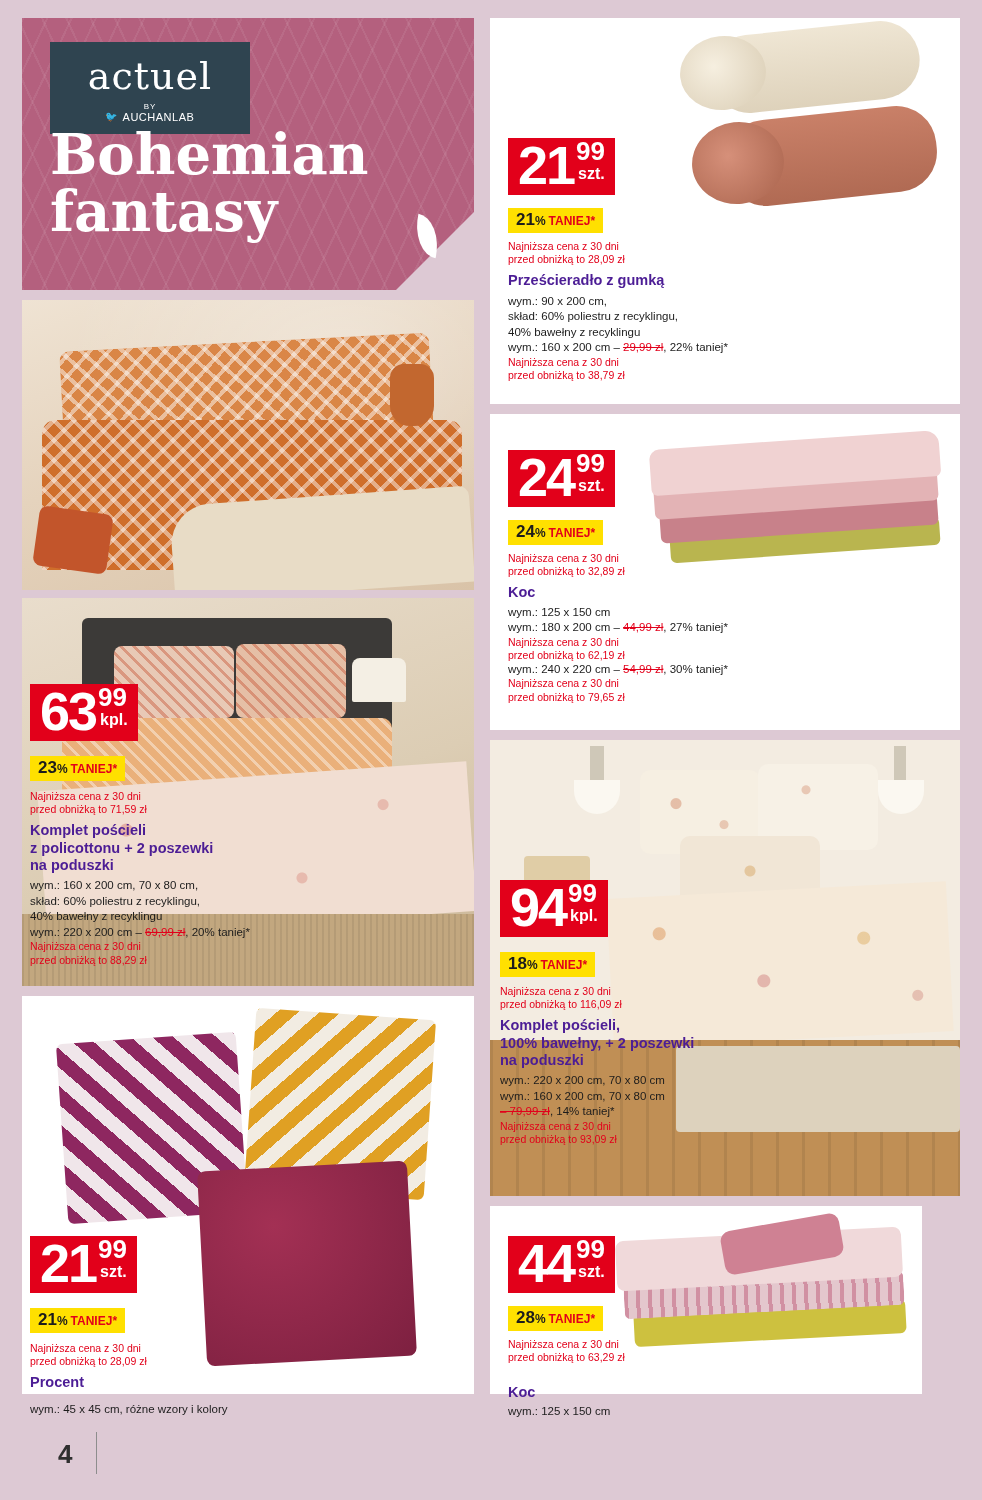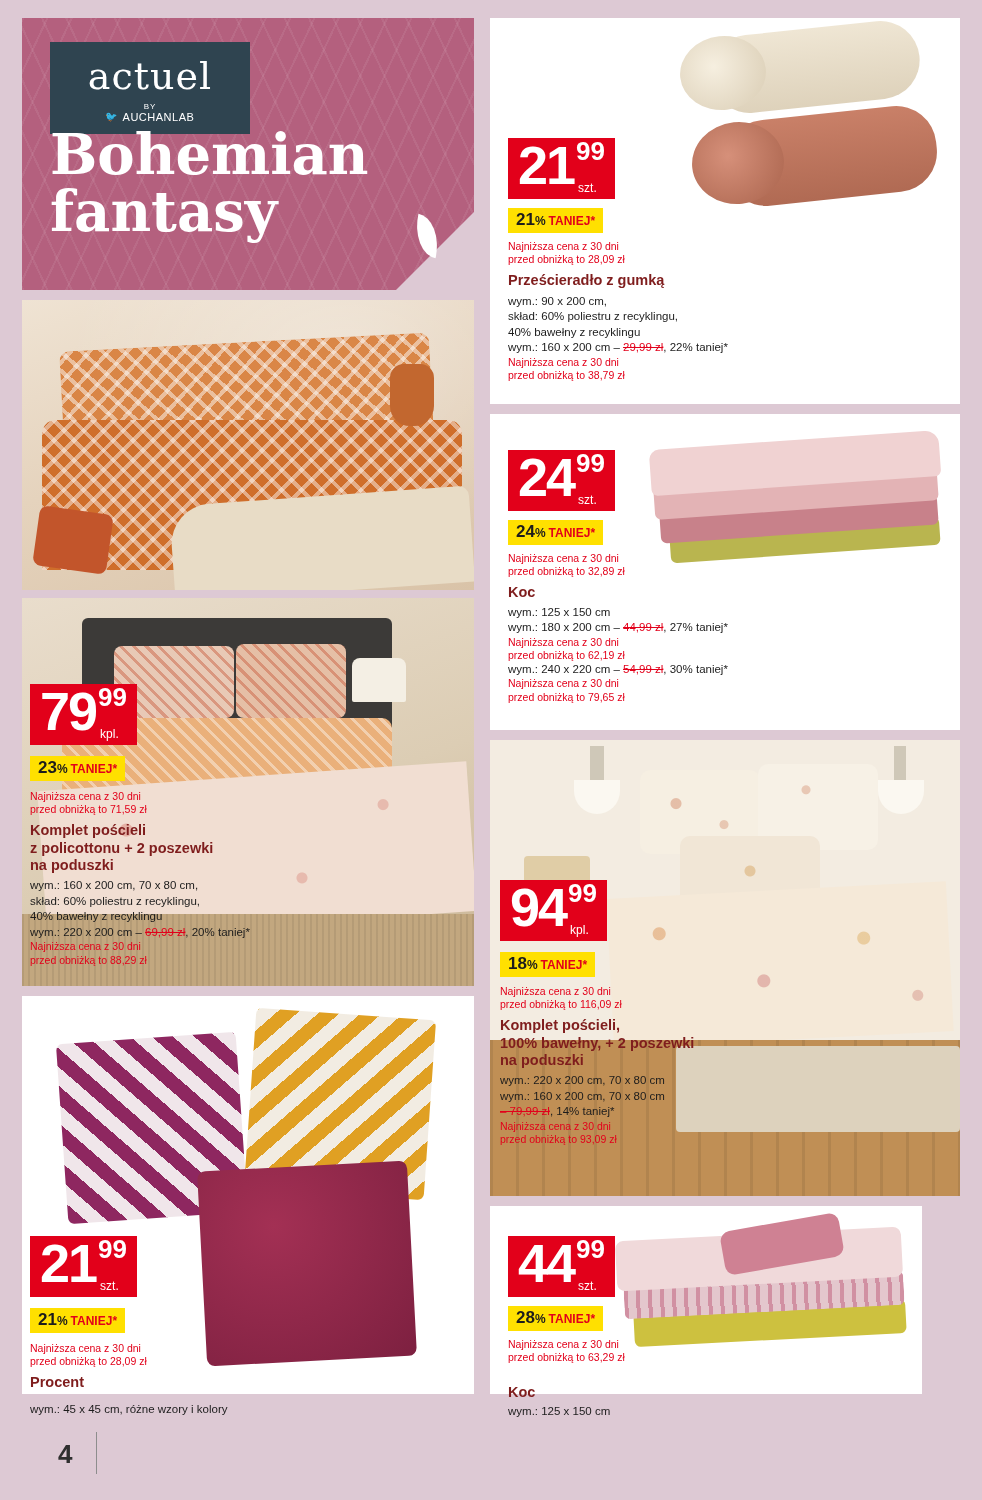--- a/index.html
+++ b/index.html
@@ -55,35 +55,35 @@
 
   
   .price-flag {
     position: absolute; background: #e2001a; color: #fff;
     padding: 2px 10px 4px 10px;
     display: flex; align-items: flex-start;
   }
   .price-int { font-size: 54px; font-weight: bold; line-height: 0.95; letter-spacing: -2px; }
   .price-right { display:flex; flex-direction: column; align-items: flex-start; margin-left: 2px; }
   .price-dec { font-size: 26px; font-weight: bold; line-height: 0.9; }
-  .price-unit { font-size: 12px; font-weight: normal; margin-top: 18px; margin-left: 2px;}
+  .price-unit { font-size: 16px; font-weight: bold; margin-top: 2px; margin-left: 2px;}
   .disc {
     position: absolute; background: #ffe000; color: #1c1c1c;
     font-weight: bold; font-size: 13px; padding: 2px 8px 3px 8px;
     display: flex; align-items: baseline;
   }
   .disc .num { font-size: 17px; }
   .disc .pct { font-size: 12px; }
   .disc .tan { font-size: 12px; color: #e2001a; margin-left: 3px; }
 
   .lowest {
     color: #e2001a; font-size: 10.5px; line-height: 1.25;
   }
   .prod-name {
-    font-size: 14.5px; font-weight: bold; color: #7f1d1d; line-height: 1.2;
+    font-size: 14.5px; font-weight: bold; color: #4c1d95; line-height: 1.2;
   }
   .prod-desc { font-size: 11.5px; color: #1c1c1c; line-height: 1.35; }
   .strike { text-decoration: line-through; color: #e2001a; }
 
   
   
   #cardA { left: 490px; top: 18px; width: 470px; height: 386px; }
   #cardA .ph { position:absolute; right: 0; top: 0; width: 290px; height: 250px; }
   .roll {
     position: absolute; border-radius: 40px;
@@ -243,21 +243,21 @@
     <div style="position:absolute; left:20px; top:178px; width:430px; height:150px; background:#f1ded2; transform:rotate(-4deg);
                 background-image: radial-gradient(circle at 20% 30%, rgba(216,132,120,.5) 0 6px, rgba(0,0,0,0) 7px),
                                   radial-gradient(circle at 60% 70%, rgba(216,132,120,.4) 0 5px, rgba(0,0,0,0) 6px),
                                   radial-gradient(circle at 80% 25%, rgba(216,132,120,.4) 0 5px, rgba(0,0,0,0) 6px);"></div>
     <div style="position:absolute; left:0; bottom:0; width:452px; height:72px; background:#c2a77f;
                 background-image: repeating-linear-gradient(90deg, rgba(0,0,0,.07) 0 2px, rgba(0,0,0,0) 2px 6px);"></div>
     <div style="position:absolute; left:330px; top:60px; width:54px; height:44px; background:#f4efe4; border-radius:8px 8px 2px 2px;"></div>
   </div>
 
   <div class="price-flag" style="left:30px; top:684px;">
-    <span class="price-int">79</span>
+    <span class="price-int">63</span>
     <span class="price-right">
       <span class="price-dec">99</span>
       <span class="price-unit">kpl.</span>
     </span>
   </div>
   <div class="disc" style="left:30px; top:756px;">
     <span class="num">23</span>
     <span class="pct">%</span>
     <span class="tan">TANIEJ*</span>
   </div>

